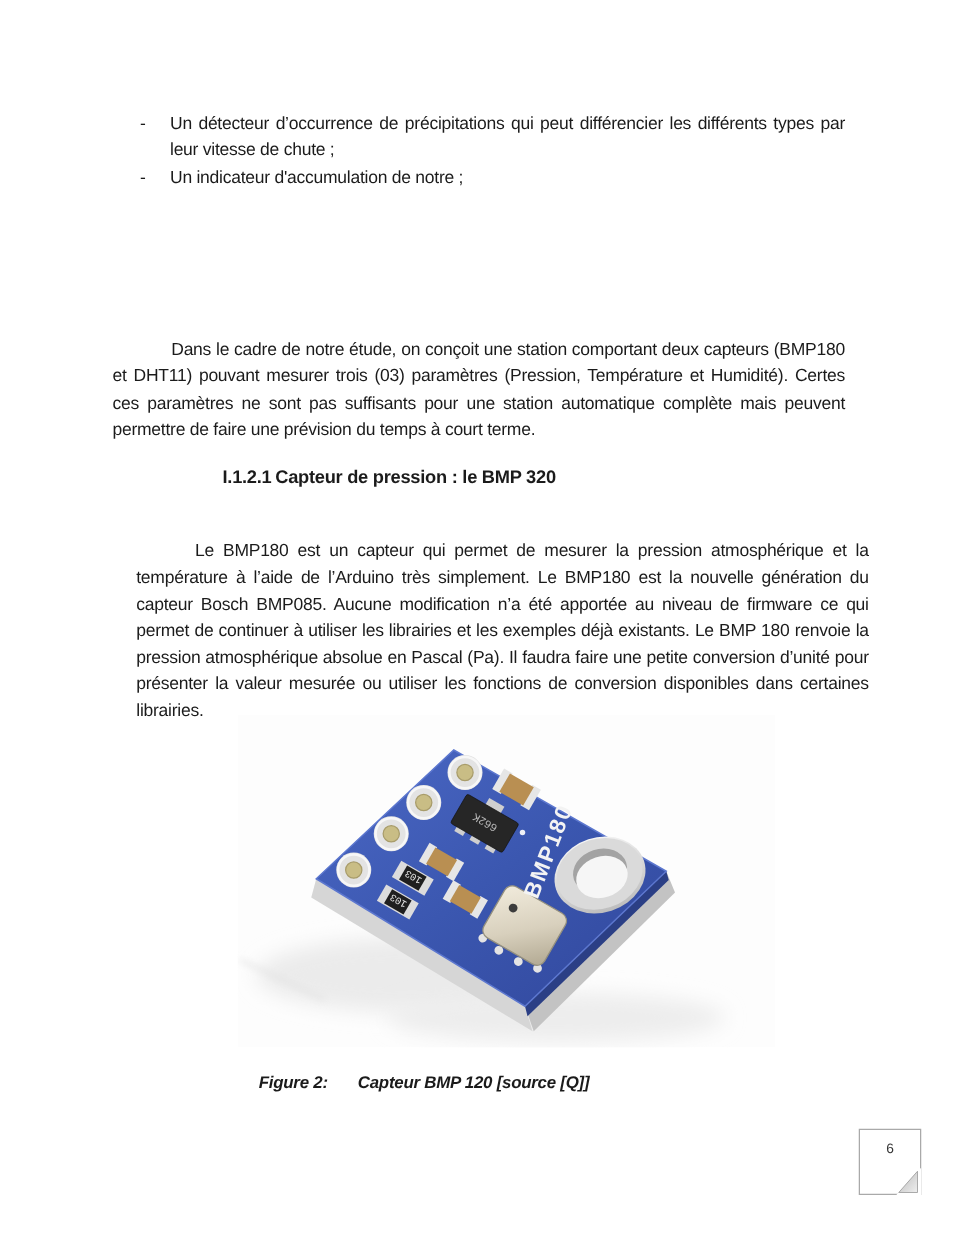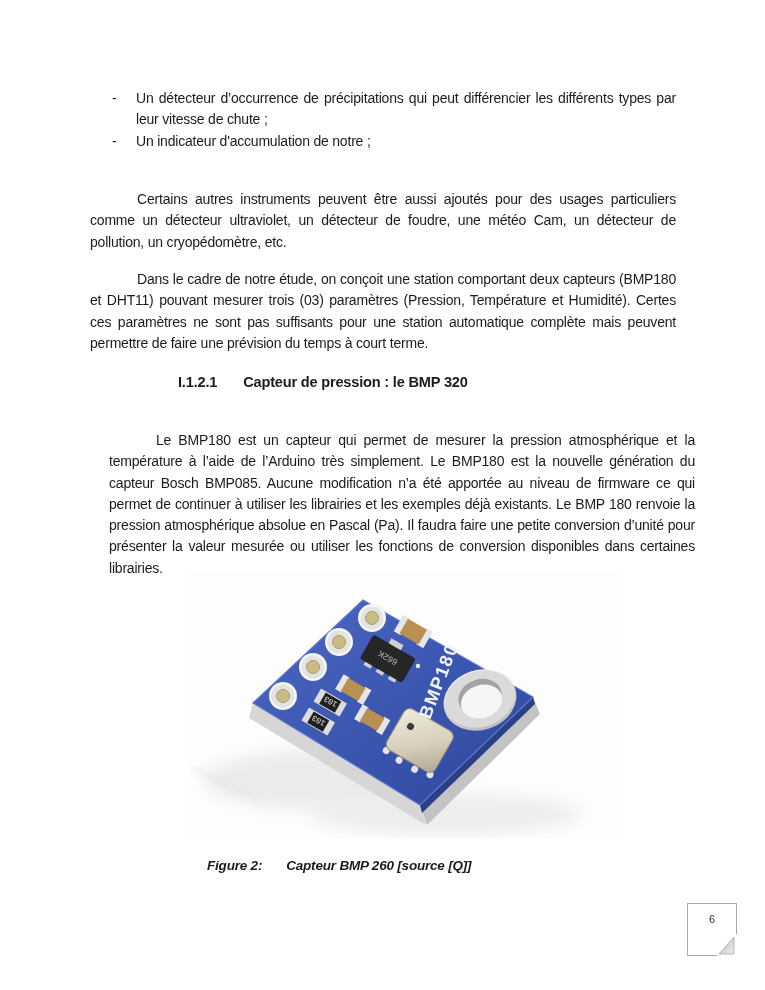--- a/index.html
+++ b/index.html
@@ -20,21 +20,21 @@
   .bullets li::before{content:"-";position:absolute;left:22px;top:0;}
   .para{margin:0;text-indent:47px;}
   .p1{top:189px;}
   .p2{top:269px;}
   .p3{top:430px;margin-left:19px;}
   .heading{
     position:absolute;left:178px;top:372px;
     font-weight:bold;font-size:14.6px;letter-spacing:-0.2px;
     white-space:nowrap;
   }
-  .heading .hnum{margin-right:26px;text-align:right;}
+  .heading .hnum{margin-right:3px;text-align:right;}
   .photo{
     position:absolute;left:190px;top:572px;width:430px;height:266px;
   }
   .caption{
     position:absolute;left:90px;top:855px;width:586px;
     display:flex;align-items:baseline;
     font-style:italic;font-weight:600;font-size:13.5px;
   }
   .caption .cap-label{margin-left:117px;}
   .caption .cap-text{margin-left:24px;}
@@ -51,21 +51,20 @@
 </head>
 <body>
 
 <div class="page">
 
   <ul class="textblock bullets">
     <li>Un détecteur d’occurrence de précipitations qui peut différencier les différents types par leur vitesse de chute ;</li>
     <li>Un indicateur d'accumulation de notre ;</li>
   </ul>
 
-  <p class="textblock para p1">Certains autres instruments peuvent être aussi ajoutés pour des usages particuliers comme un détecteur ultraviolet, un détecteur de foudre, une météo Cam, un détecteur de pollution, un cryopédomètre, etc.</p>
   <p class="textblock para p2">Dans le cadre de notre étude, on conçoit une station comportant deux capteurs (BMP180 et DHT11) pouvant mesurer trois (03) paramètres (Pression, Température et Humidité). Certes ces paramètres ne sont pas suffisants pour une station automatique complète mais peuvent permettre de faire une prévision du temps à court terme.</p>
 
   <div class="heading">
     <span class="hnum">I.1.2.1</span><span>Capteur de pression : le BMP 320</span>
   </div>
 
   <p class="textblock para p3">Le BMP180 est un capteur qui permet de mesurer la pression atmosphérique et la température à l’aide de l’Arduino très simplement. Le BMP180 est la nouvelle génération du capteur Bosch BMP085. Aucune modification n’a été apportée au niveau de firmware ce qui permet de continuer à utiliser les librairies et les exemples déjà existants. Le BMP 180 renvoie la pression atmosphérique absolue en Pascal (Pa). Il faudra faire une petite conversion d’unité pour présenter la valeur mesurée ou utiliser les fonctions de conversion disponibles dans certaines librairies.</p>
 
   <div class="photo">
     <svg width="430" height="266" viewBox="0 0 430 266">
@@ -184,21 +183,21 @@
         <rect x="202" y="145" width="56" height="47" rx="7" fill="url(#metal)" stroke="#94907f" stroke-width="1"></rect>
         <circle cx="215" cy="161" r="3.5" fill="#3c3c3c"></circle>
       </g>
 
       <text transform="translate(240,148) rotate(-69)" font-size="18" font-weight="bold" fill="#f3f3f3" letter-spacing="1.5" font-family="Liberation Sans, sans-serif">BMP180</text>
     </svg>
   </div>
 
   <div class="caption">
     <span class="cap-label">Figure 2:</span>
-    <span class="cap-text">Capteur BMP 260 [source [Q]]</span>
+    <span class="cap-text">Capteur BMP 120 [source [Q]]</span>
   </div>
 
   <div class="pagebox">
     <span class="pagenum">6</span>
     <svg class="dogear" width="20" height="22" viewBox="0 0 20 22">
       <defs>
         <linearGradient id="fold" x1="0" y1="0" x2="1" y2="1">
           <stop offset="0" stop-color="#b8b8b8"></stop>
           <stop offset="1" stop-color="#efefef"></stop>
         </linearGradient>

